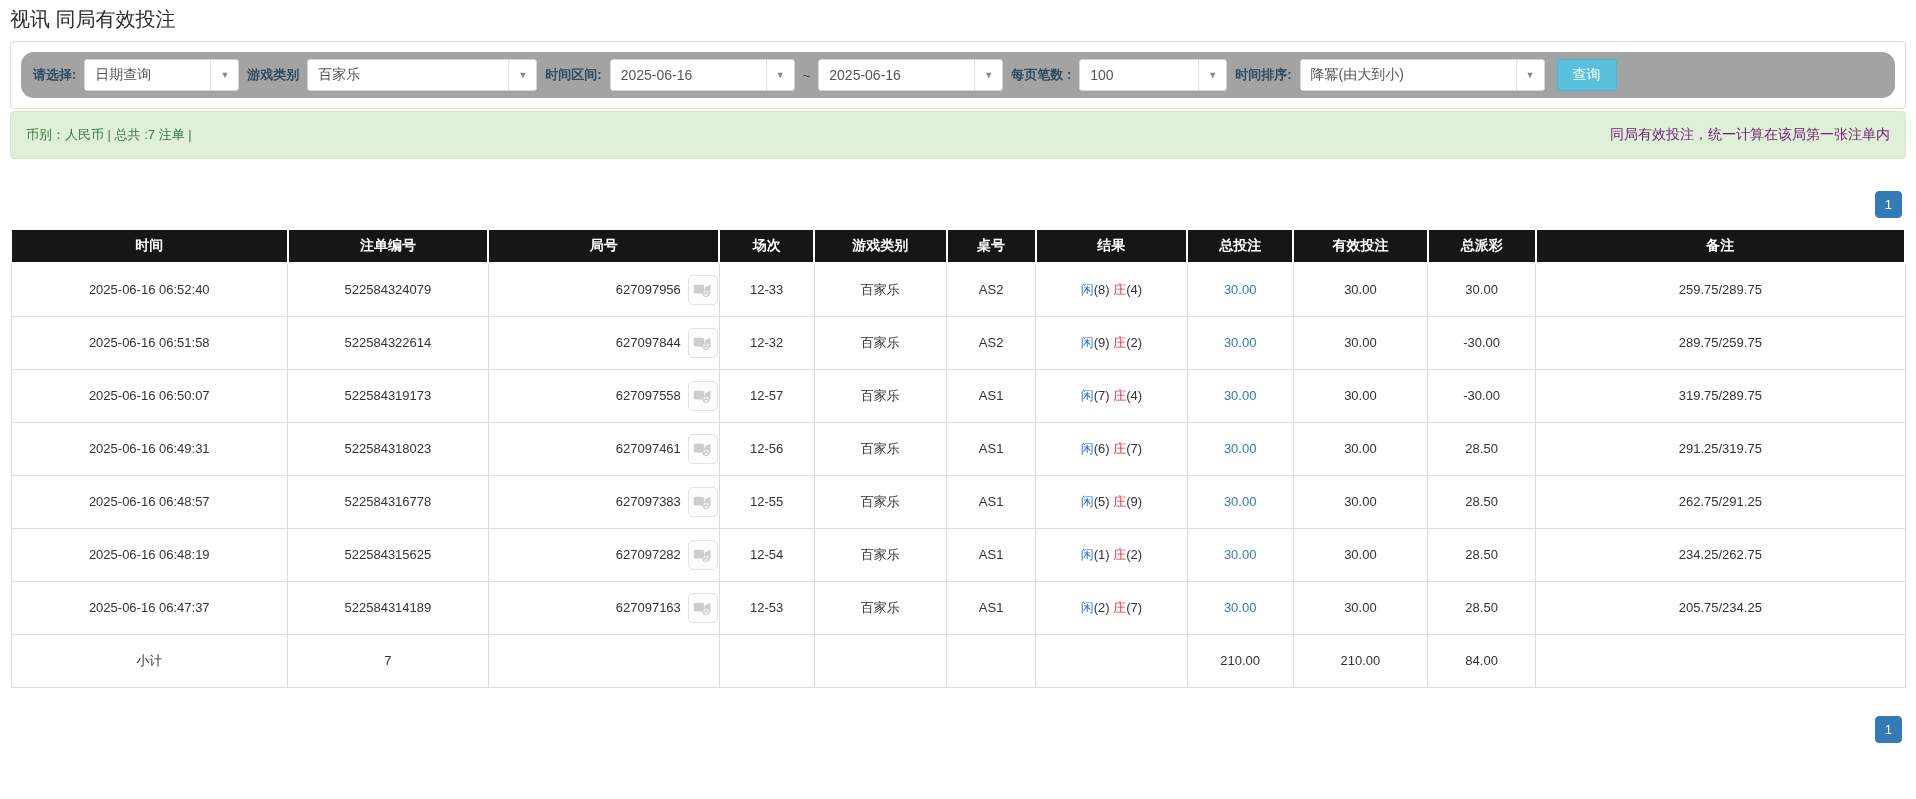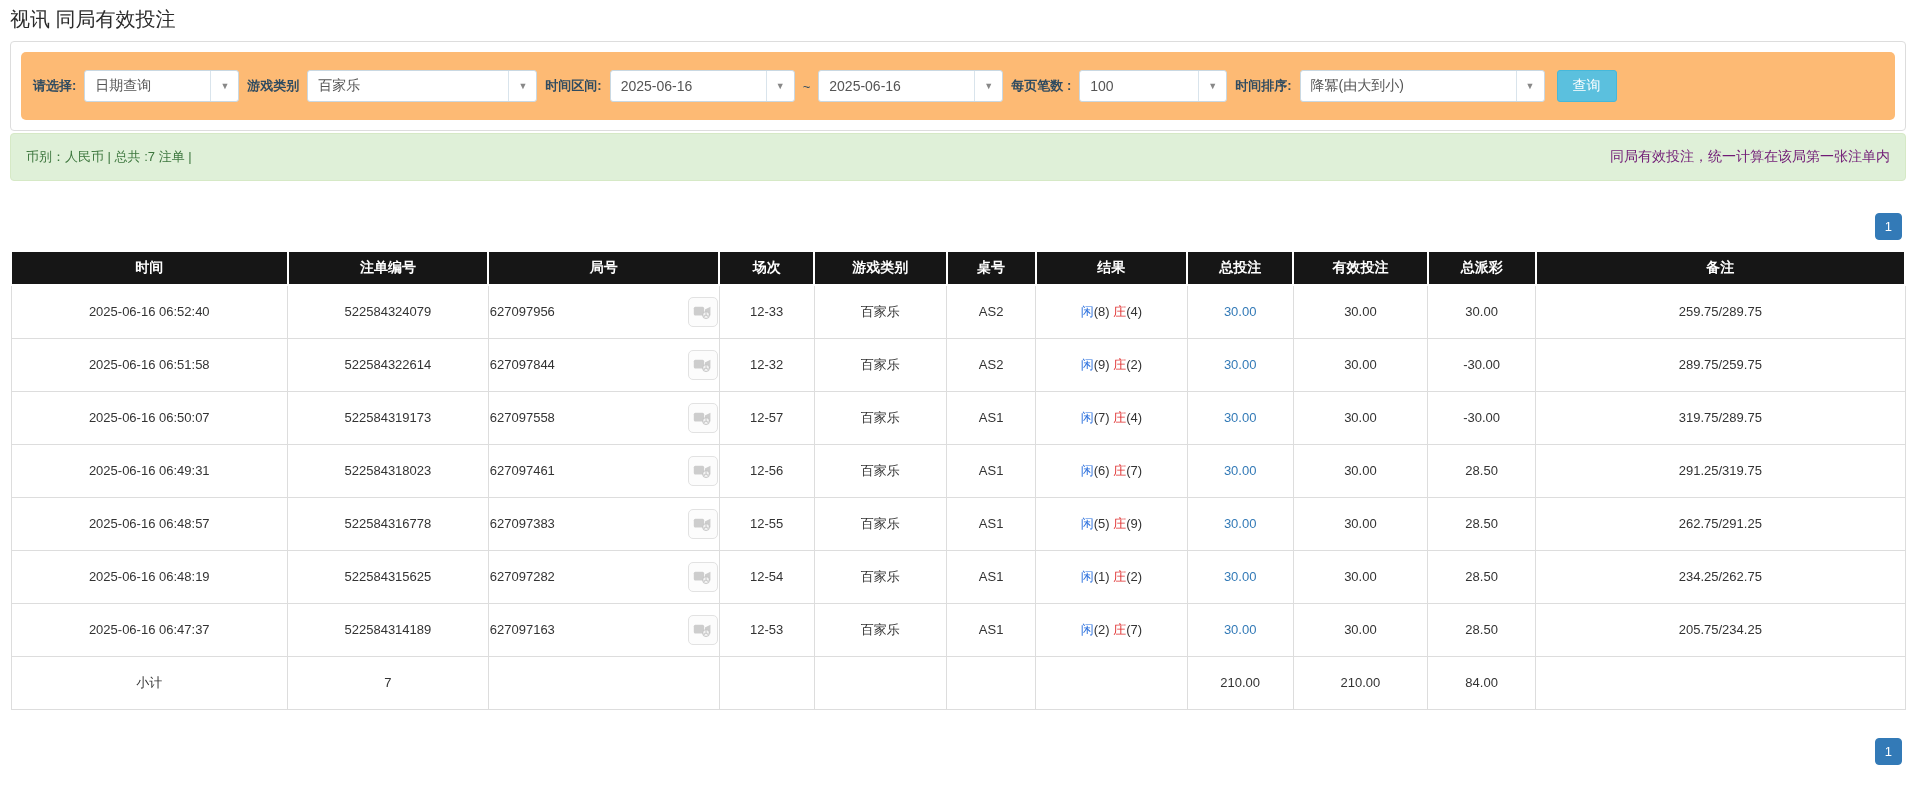--- a/index.html
+++ b/index.html
@@ -2,21 +2,21 @@
 <html><head>
 <meta charset="utf-8">
 <style>
   * { box-sizing: border-box; }
   html,body { margin:0; padding:0; width:1916px; height:799px; overflow:hidden;
     background:#fff; font-family:"Liberation Sans","DejaVu Sans",sans-serif; color:#333; }
 
   .page-title { margin:6px 0 8px 10px; font-size:20px; color:#2b2b2b; font-weight:normal; }
 
   .filter-panel { margin:0 10px; border:1px solid #ddd; border-radius:4px; padding:10px; background:#fff; }
-  .filter-bar { background:#fdba74; border-radius:5px; padding:18px 12px;
+  .filter-bar { background:#a3a3a3; border-radius:13px; padding:7px 12px;
     display:flex; align-items:center; gap:8px; }
   .flabel { font-weight:bold; font-size:13px; color:#2f4b60; white-space:nowrap; }
   .tilde { color:#2f4b60; font-size:13px; }
   .select { background:#fff; border:1px solid #c9d8e2; border-radius:3px; height:32px;
     display:flex; align-items:center; font-size:14px; color:#555; cursor:pointer; }
   .select .val { padding:0 10px; flex:1; white-space:nowrap; overflow:hidden; }
   .select .caret-box { width:28px; align-self:stretch; border-left:1px solid #d9e4ec;
     display:flex; align-items:center; justify-content:center; color:#888; font-size:9px; }
   .w-query { width:155px; } .w-game { width:230px; } .w-date { width:185px; }
   .w-pp { width:148px; } .w-sort { width:245px; }
@@ -36,21 +36,21 @@
 
   table.bets { width:1896px; margin:4px 10px 0; border-collapse:collapse; table-layout:fixed; font-size:13px; }
   table.bets thead th { background:#161616; color:#fff; font-weight:bold; height:34px;
     border:2px solid #fff; font-size:14px; text-align:center; }
   table.bets tbody td { border:1px solid #ddd; height:53px; text-align:center;
     color:#333; background:#fff; overflow:hidden; }
   tr.data-row { cursor:pointer; }
   tr.hl td { background:#f8f69e; }
   tr.sum-row td { background:#9a9a9a; color:#fff; border:2px solid #fff; height:32px;
     font-size:13px; text-align:center; }
-  .round-wrap { display:flex; align-items:center; justify-content:space-between; gap:7px; }
+  .round-wrap { display:flex; align-items:center; justify-content:flex-end; gap:7px;margin-left:16px; }
   .icon-btn { width:30px; height:30px; border:1px solid #e2e2e2; border-radius:5px;
     background:rgba(250,250,250,.55); display:flex; align-items:center; justify-content:center;
     cursor:pointer; padding:0; }
   .res-player { color:#2a6fdd; } .res-banker { color:#e03131; } .res-pts { color:#333; }
   a.amount { color:#337ab7; text-decoration:none; cursor:pointer; }
   .neg { color:#ff0000; }
 </style>
 </head>
 <body>
 

